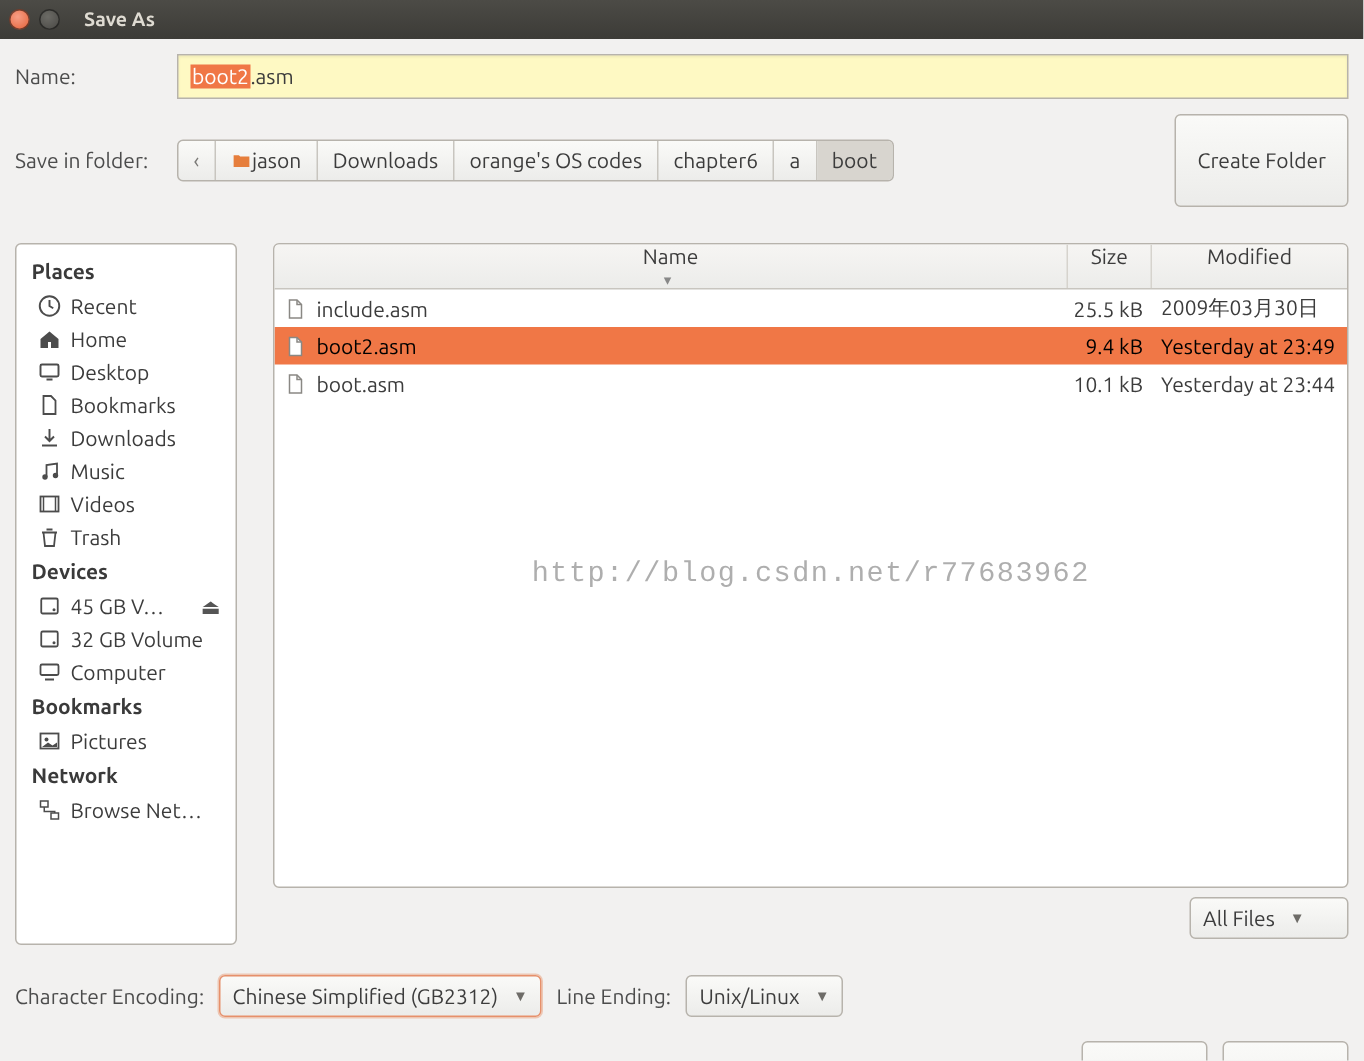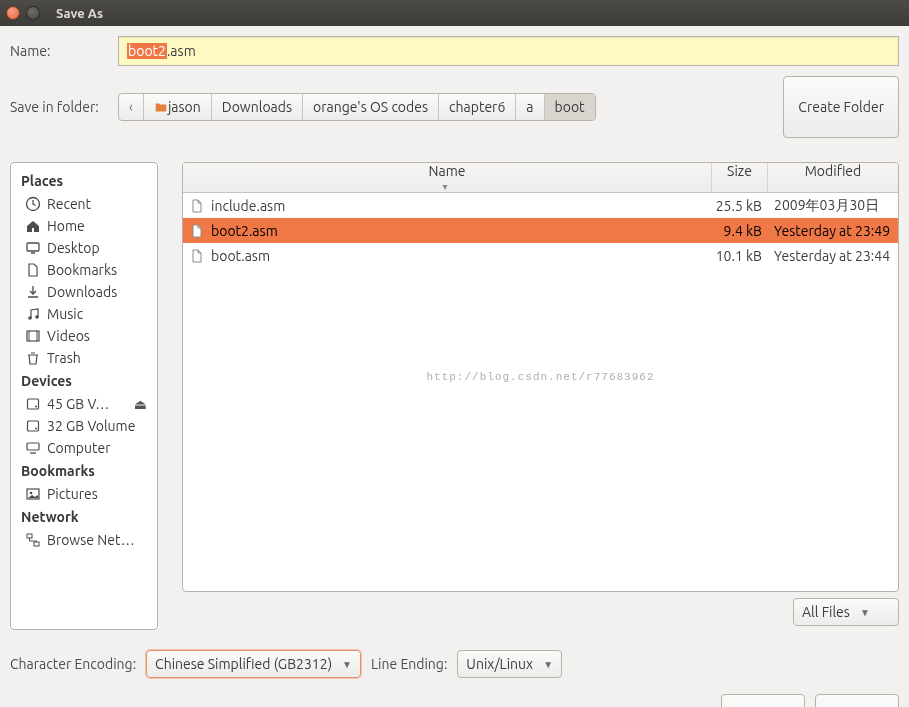--- a/index.html
+++ b/index.html
@@ -51,21 +51,21 @@
 .file-row.selected { background: #f07746; color: #000000; }
 .file-row.selected .fic svg { fill: #fff; }
 .fr-name { flex: 1; display: flex; align-items: center; gap: 6px; padding-left: 6px; }
 .fr-size { width: 56px; text-align: right; padding-right: 6px; }
 .fr-mod { width: 130px; padding-left: 6px; white-space: nowrap; }
 
 .fic { width: 16px; height: 16px; display: inline-flex; }
 .fic svg { width: 16px; height: 16px; fill: #6b6965; }
 .fic.folder svg { fill: #e67e3c; }
 
-.watermark { position: absolute; top: 50%; left: 0; right: 0; text-align: center; color: rgba(120,120,120,.6); font-family: "Courier New", monospace; letter-spacing: 1px; font-size: 11px; pointer-events: none; transform: translateY(-6px); }
+.watermark { position: absolute; top: 50%; left: 0; right: 0; text-align: center; color: rgba(120,120,120,.6); font-family: "Courier New", monospace; letter-spacing: 1px; font-size: 19px; pointer-events: none; transform: translateY(-6px); }
 
 .filter-row { display: flex; justify-content: flex-end; margin-top: 6px; }
 .combo { background: linear-gradient(#fafaf8, #ececea); border: 1px solid #b7b3ac; border-radius: 4px; padding: 5px 8px; display: flex; align-items: center; gap: 10px; cursor: default; }
 .combo .chev { color: #6e6c68; font-size: 10px; }
 .combo.highlight { border-color: #e6906b; box-shadow: 0 0 0 1px rgba(230,120,70,.35); }
 
 .bottom-opts { display: flex; align-items: center; gap: 10px; padding: 14px 10px 8px 10px; }
 
 .action-row { display: flex; justify-content: flex-end; gap: 10px; padding: 8px 10px 10px 10px; }
 .action-row .btn { min-width: 84px; text-align: center; }

